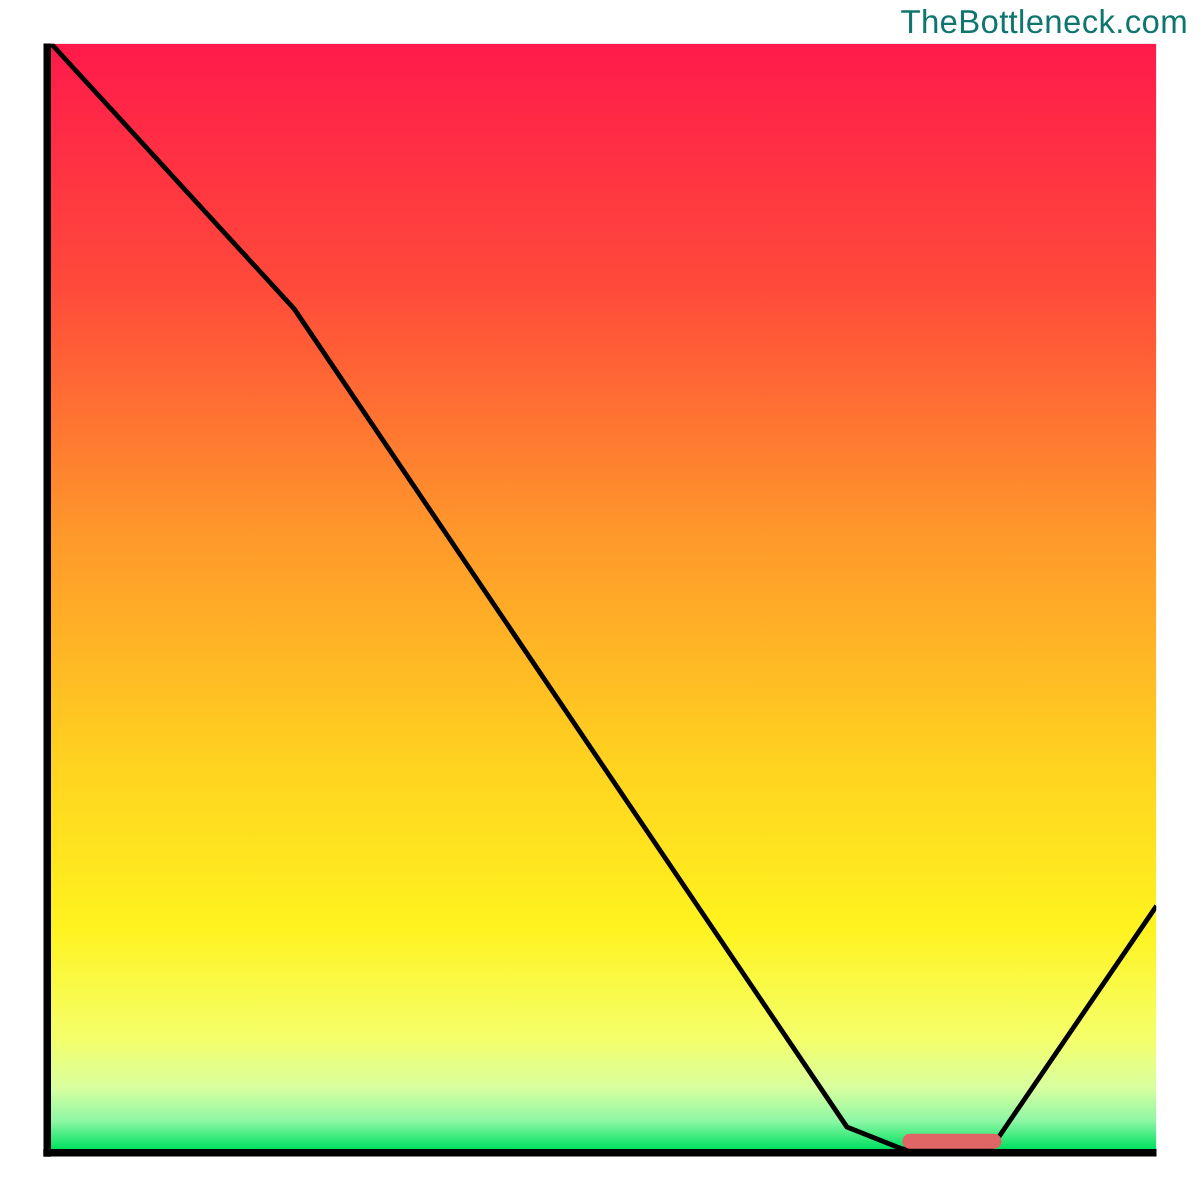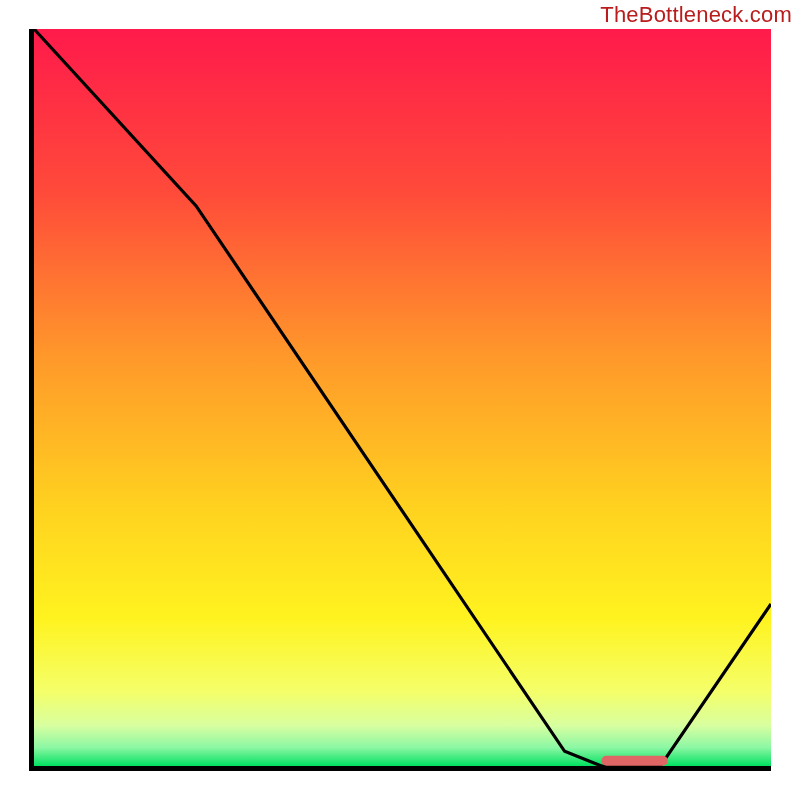--- a/index.html
+++ b/index.html
@@ -12,21 +12,21 @@
   }
   .container {
     position: relative;
     width: 800px;
     height: 800px;
   }
   .watermark {
     position: absolute;
     top: 2px;
     right: 8px;
-    color: #b91c1c;
+    color: #0f766e;
     font-size: 22px;
     font-weight: 500;
     letter-spacing: 0.2px;
   }
   .plot-frame {
     position: absolute;
     left: 29px;
     top: 29px;
     width: 742px;
     height: 742px;

